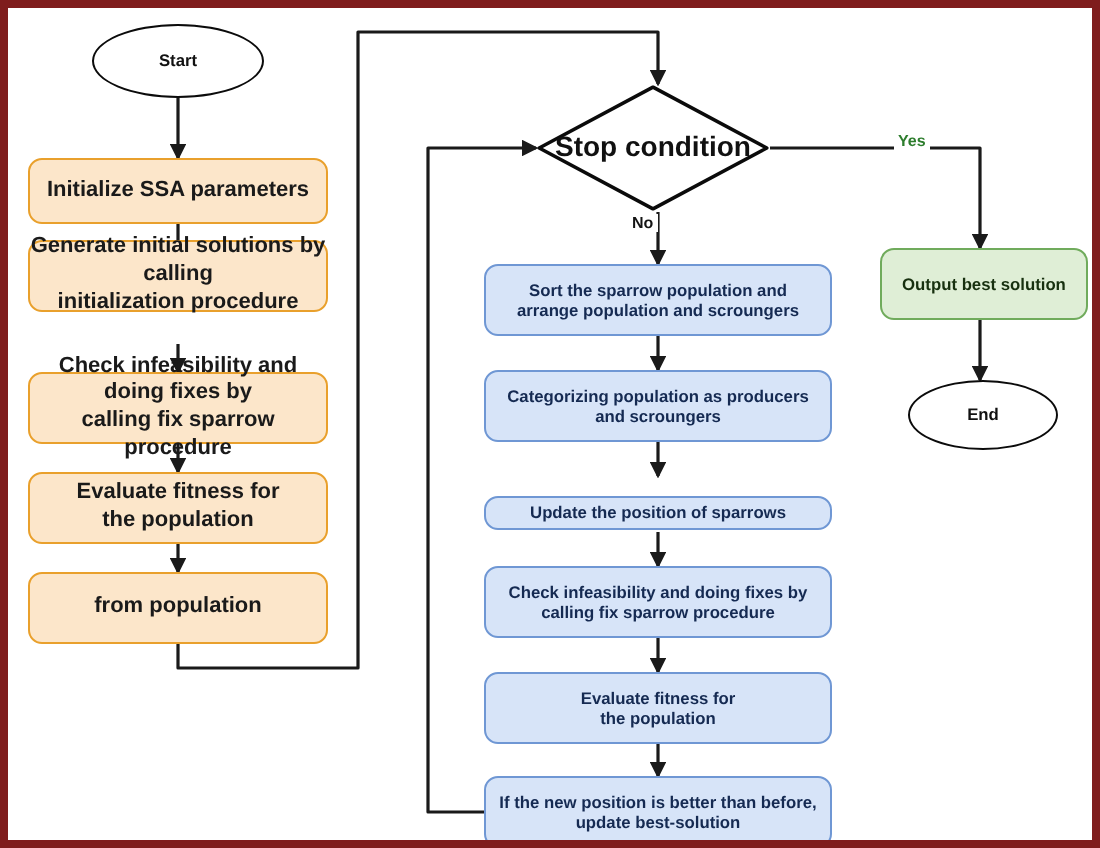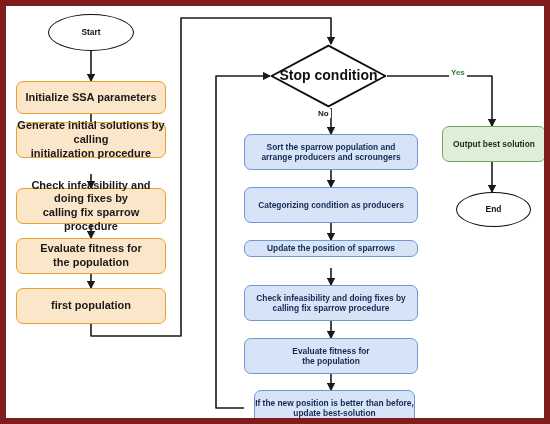--- a/index.html
+++ b/index.html
@@ -5,21 +5,21 @@
   html, body {
     margin: 0;
     padding: 0;
     background: #ffffff;
   }
   #canvas {
     position: relative;
     width: 550px;
     height: 424px;
     background: #ffffff;
-    border: 6px solid #7f1d1d;
+    border: 4px solid #7f1d1d;
     box-sizing: border-box;
     overflow: hidden;
     font-family: "Liberation Sans", sans-serif;
   }
   #edges {
     position: absolute;
     left: 0;
     top: 0;
     width: 550px;
     height: 424px;
@@ -162,21 +162,21 @@
 
   <div class="node proc proc-orange" style="left:10px; top:232px; width:150px; height:36px;">
     <div>
       <span class="nline">Evaluate fitness for</span>
       <span class="nline">the population</span>
     </div>
   </div>
 
   <div class="node proc proc-orange" style="left:10px; top:282px; width:150px; height:36px;">
     <div>
-      <span class="nline">first population</span>
+      <span class="nline">from population</span>
     </div>
   </div>
 
   <div class="node decision" style="left:264px; top:38px; width:117px; height:64px;">
     <svg class="dia-shape" viewBox="0 0 117 64" preserveAspectRatio="none">
       <polygon points="58.5,1.6 115.4,32 58.5,62.4 1.6,32" fill="#ffffff" stroke="#0b0b0b" stroke-width="1.8" stroke-linejoin="round"></polygon>
     </svg>
     <span>Stop condition</span>
   </div>
 
@@ -188,48 +188,49 @@
     <span>Output best solution</span>
   </div>
 
   <div class="node terminator" style="left:450px; top:186px; width:75px; height:35px;">
     <span>End</span>
   </div>
 
   <div class="node proc proc-blue" style="left:238px; top:128px; width:174px; height:36px;">
     <div>
       <span class="nline">Sort the sparrow population and</span>
-      <span class="nline">arrange producers and scroungers</span>
+      <span class="nline">arrange population and scroungers</span>
     </div>
   </div>
 
   <div class="node proc proc-blue" style="left:238px; top:181px; width:174px; height:36px;">
     <div>
-      <span class="nline">Categorizing condition as producers</span>
-    </div>
-  </div>
-
-  <div class="node proc proc-blue" style="left:238px; top:234px; width:174px; height:17px;">
+      <span class="nline">Categorizing population as producers</span>
+      <span class="nline">and scroungers</span>
+    </div>
+  </div>
+
+  <div class="node proc proc-blue" style="left:238px; top:244px; width:174px; height:17px;">
     <span>Update the position of sparrows</span>
   </div>
 
   <div class="node proc proc-blue" style="left:238px; top:279px; width:174px; height:36px;">
     <div>
       <span class="nline">Check  infeasibility and  doing  fixes by</span>
       <span class="nline">calling fix sparrow procedure</span>
     </div>
   </div>
 
   <div class="node proc proc-blue" style="left:238px; top:332px; width:174px; height:36px;">
     <div>
       <span class="nline">Evaluate fitness for</span>
       <span class="nline">the population</span>
     </div>
   </div>
 
-  <div class="node proc proc-blue" style="left:248px; top:384px; width:161px; height:36px;">
+  <div class="node proc proc-blue" style="left:238px; top:384px; width:174px; height:36px;">
     <div>
       <span class="nline">If the new position is better than before,</span>
       <span class="nline">update best-solution</span>
     </div>
   </div>
 
 </div>
 
 </body></html>

